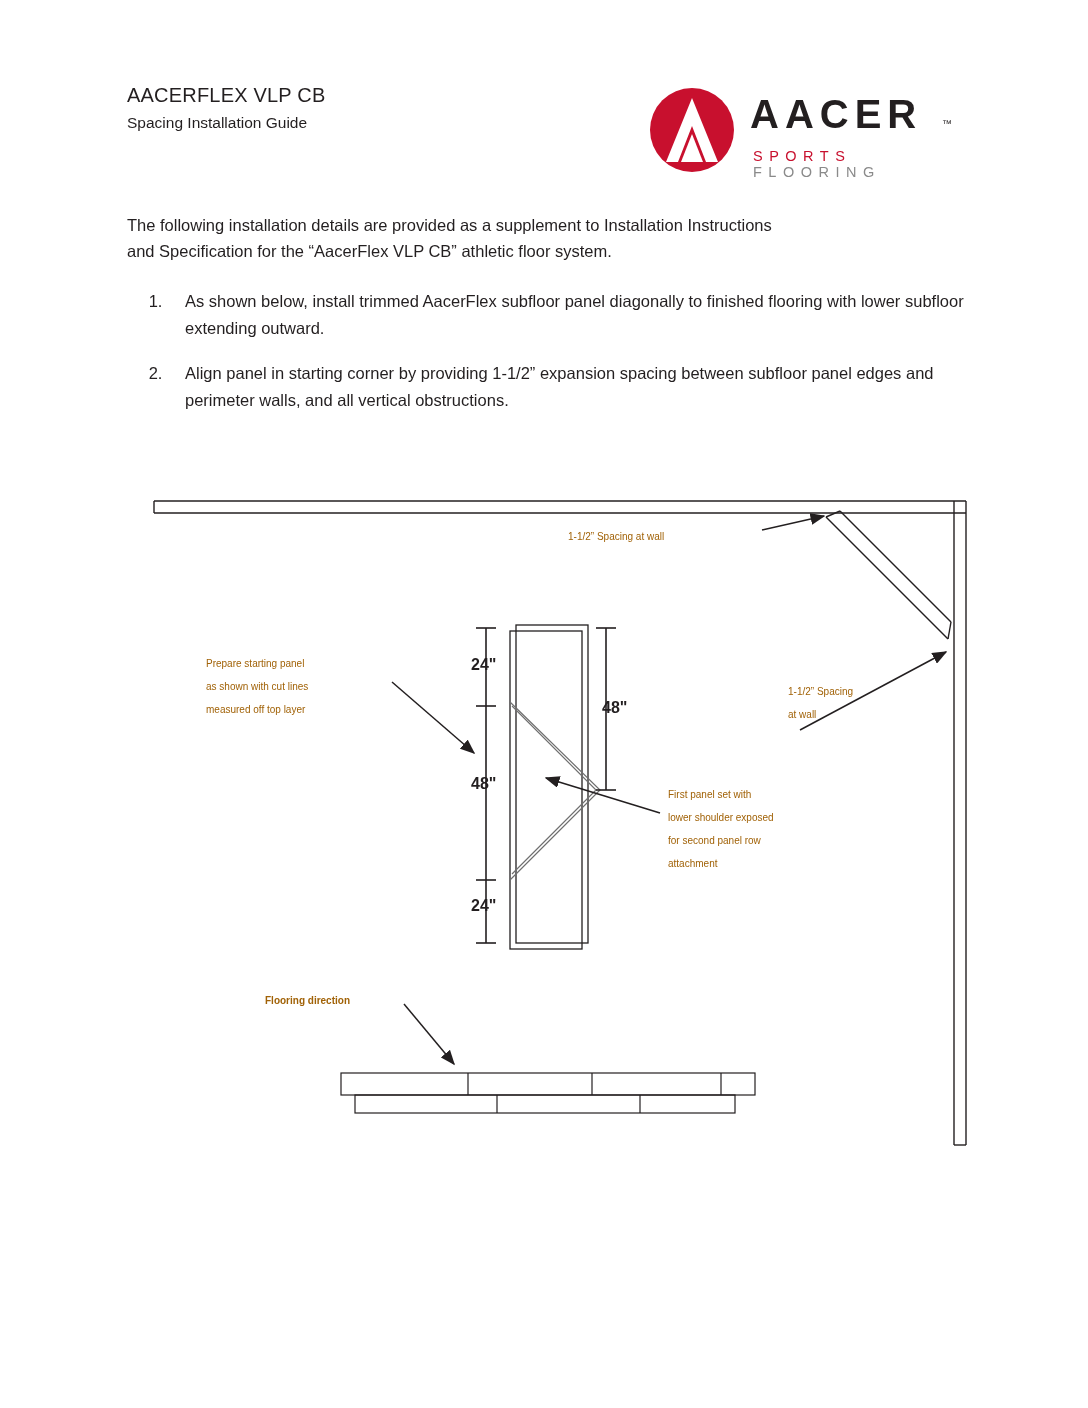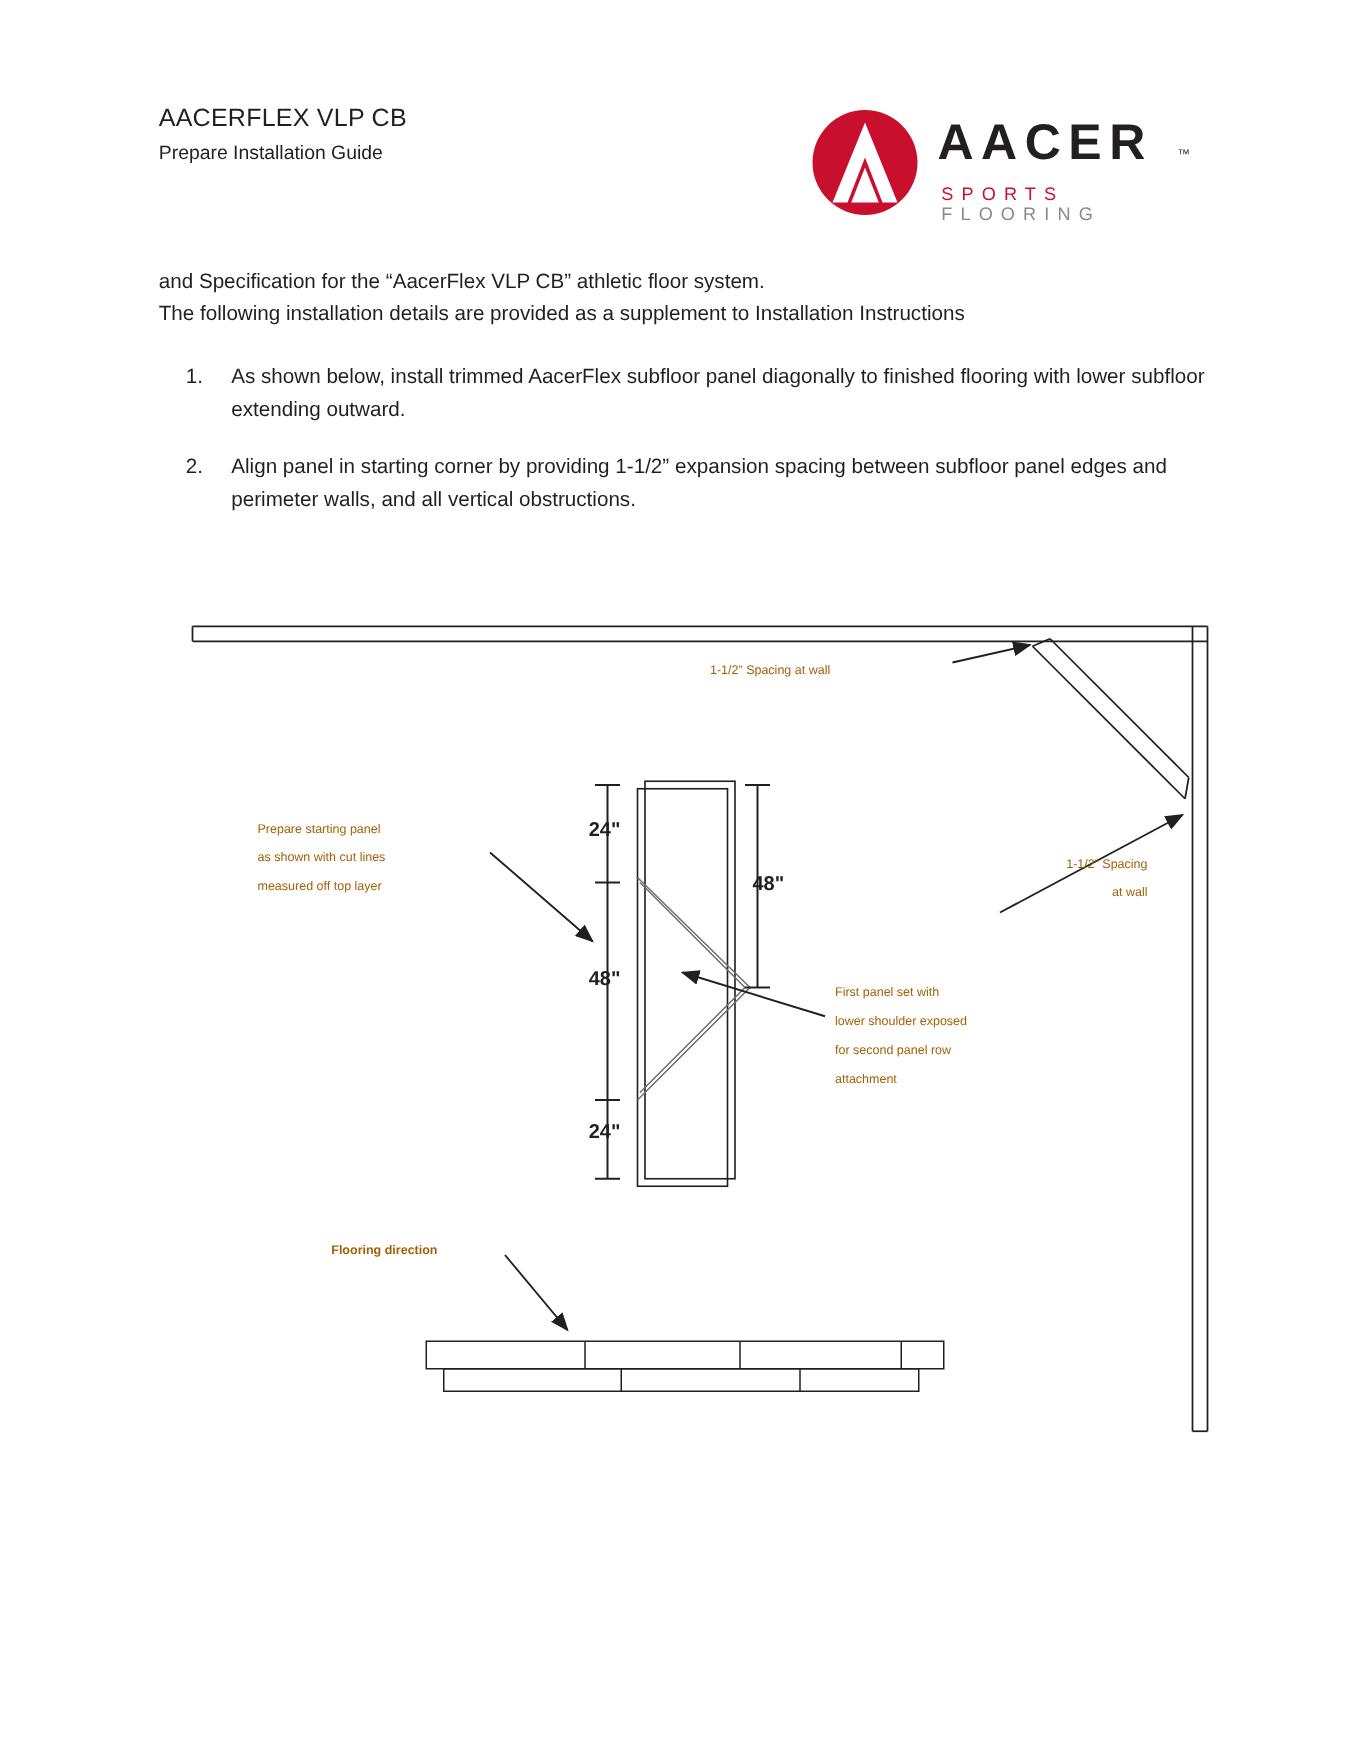--- a/index.html
+++ b/index.html
@@ -131,40 +131,40 @@
     color: #231f20;
   }
 </style>
 </head>
 <body>
 
 <div class="page">
 
   <div class="header">
     <p class="doc-title">AACERFLEX VLP CB</p>
-    <p class="doc-subtitle">Prepare Installation Guide</p>
+    <p class="doc-subtitle">Spacing Installation Guide</p>
   </div>
 
   <div class="logo">
     <svg class="logo-mark" width="104" height="84" viewBox="0 0 104 84">
       <circle cx="52" cy="42" r="42" fill="#c8102e"></circle>
       <path d="M52 10 L78 74 L66 74 L52 38 L38 74 L26 74 Z" fill="#ffffff"></path>
       <path d="M52 46 L63 74 L41 74 Z" fill="#ffffff"></path>
     </svg>
     <div class="logo-word">AACER</div>
     <div class="logo-tm">™</div>
     <div class="logo-sub">
       <span class="red">SPORTS</span>
       <span>FLOORING</span>
     </div>
   </div>
 
   <div class="intro">
+    <div>The following installation details are provided as a supplement to Installation Instructions</div>
     <div>and Specification for the “AacerFlex VLP CB” athletic floor system.</div>
-    <div>The following installation details are provided as a supplement to Installation Instructions</div>
   </div>
 
   <ol class="steps">
     <li>As shown below, install trimmed AacerFlex subfloor panel diagonally to finished flooring with lower subfloor extending outward.</li>
     <li>Align panel in starting corner by providing 1-1/2” expansion spacing between subfloor panel edges and perimeter walls, and all vertical obstructions.</li>
   </ol>
 
   <div class="figure">
 
     <svg width="1088" height="720" viewBox="0 0 1088 720">
@@ -232,21 +232,21 @@
         <line x1="392" y1="212" x2="474" y2="283"></line>
 
         <line x1="660" y1="343" x2="546" y2="308"></line>
 
         <line x1="404" y1="534" x2="454" y2="594"></line>
       </g>
     </svg>
 
     
     <div class="fig-label" style="left:568px; top:55px;">1-1/2” Spacing at wall</div>
-    <div class="fig-label" style="left:788px; top:210px; text-align:right; width:130px;">1-1/2” Spacing
+    <div class="fig-label" style="left:788px; top:210px; text-align:left; width:130px;">1-1/2” Spacing
 at wall</div>
     <div class="fig-label" style="left:668px; top:313px;">First panel set with
 lower shoulder exposed
 for second panel row
 attachment</div>
     <div class="fig-label" style="left:206px; top:182px;">Prepare starting panel
 as shown with cut lines
 measured off top layer</div>
     <div class="fig-label" style="left:265px; top:519px;font-weight:bold;">Flooring direction</div>
 

